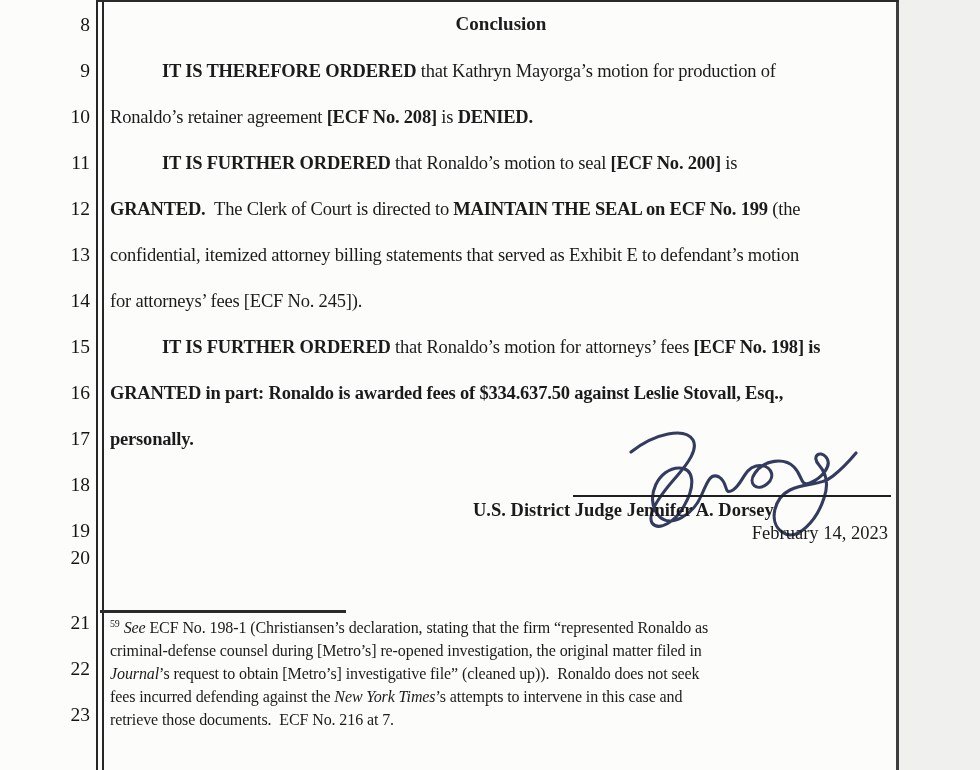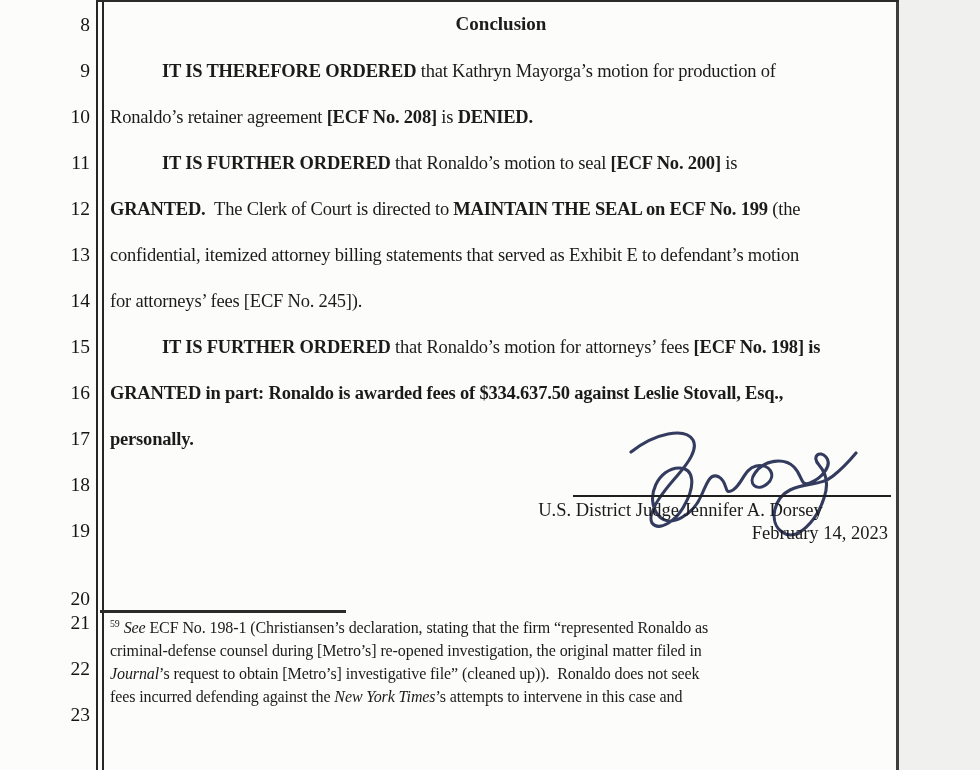--- a/index.html
+++ b/index.html
@@ -25,21 +25,21 @@
   .bodyline{
     position:absolute;left:110px;width:783px;
     font-size:18.5px;line-height:24px;letter-spacing:-0.2px;white-space:nowrap;
   }
   .indent{padding-left:52px;}
   .b{font-weight:bold;}
   .i{font-style:italic;}
   sup{font-size:0.62em;line-height:0;}
 
   .sig-line{position:absolute;left:573px;top:495px;width:318px;height:0;border-top:2px solid #1f1f1f;}
-  .sig-name{position:absolute;left:473px;top:499px;width:415px;text-align:center;font-size:18.5px;line-height:23px;}
+  .sig-name{position:absolute;left:473px;top:499px;width:415px;text-align:left;font-size:18.5px;line-height:23px;font-weight:bold;}
   .sig-date{position:absolute;left:473px;top:522px;width:415px;text-align:right;font-size:18.5px;line-height:23px;}
   .sig-svg{position:absolute;left:597px;top:424px;width:266px;height:142px;pointer-events:none;}
 
   .fn-sep{position:absolute;left:100px;top:610px;width:246px;height:3px;background:#2b2b2b;}
   .footnote{
     position:absolute;left:110px;top:616px;width:784px;
     font-size:16px;line-height:23px;letter-spacing:-0.1px;
   }
   .fnline{white-space:nowrap;}
 </style>
@@ -60,21 +60,21 @@
       <div class="linenum" style="top: 105px;">10</div>
       <div class="linenum" style="top: 151px;">11</div>
       <div class="linenum" style="top: 197px;">12</div>
       <div class="linenum" style="top: 243px;">13</div>
       <div class="linenum" style="top: 289px;">14</div>
       <div class="linenum" style="top: 335px;">15</div>
       <div class="linenum" style="top: 381px;">16</div>
       <div class="linenum" style="top: 427px;">17</div>
       <div class="linenum" style="top: 473px;">18</div>
       <div class="linenum" style="top: 519px;">19</div>
-      <div class="linenum" style="top: 587px;">20</div>
+      <div class="linenum" style="top: 546px;">20</div>
       <div class="linenum" style="top: 611px;">21</div>
       <div class="linenum" style="top: 657px;">22</div>
       <div class="linenum" style="top: 703px;">23</div>
     </div>
 
   <div class="heading">Conclusion</div>
 
   <div id="body-layer">
       <div class="bodyline indent" style="top: 59px;"><span class="b">IT IS THEREFORE ORDERED</span><span> that Kathryn Mayorga’s motion for production of</span></div>
       <div class="bodyline" style="top: 105px;"><span>Ronaldo’s retainer agreement </span><span class="b">[ECF No. 208]</span><span> is </span><span class="b">DENIED.</span></div>
@@ -115,15 +115,16 @@
   <div class="sig-line"></div>
   <div class="sig-name">U.S. District Judge Jennifer A. Dorsey</div>
   <div class="sig-date">February 14, 2023</div>
 
   <div class="fn-sep"></div>
   <div class="footnote" id="footnote-layer">
       <div class="fnline"><sup>59</sup><span> </span><span class="i">See</span><span> ECF No. 198-1 (Christiansen’s declaration, stating that the firm “represented Ronaldo as</span></div>
       <div class="fnline"><span>criminal-defense counsel during [Metro’s] re-opened investigation, the original matter filed in</span></div>
       <div class="fnline"><span class="i">Journal</span><span>’s request to obtain [Metro’s] investigative file” (cleaned up)).&nbsp; Ronaldo does not seek</span></div>
       <div class="fnline"><span>fees incurred defending against the </span><span class="i">New York Times</span><span>’s attempts to intervene in this case and</span></div>
+      <div class="fnline"><span>retrieve those documents.&nbsp; ECF No. 216 at 7.</span></div>
     </div>
 
 </div>
 
 </body></html>

